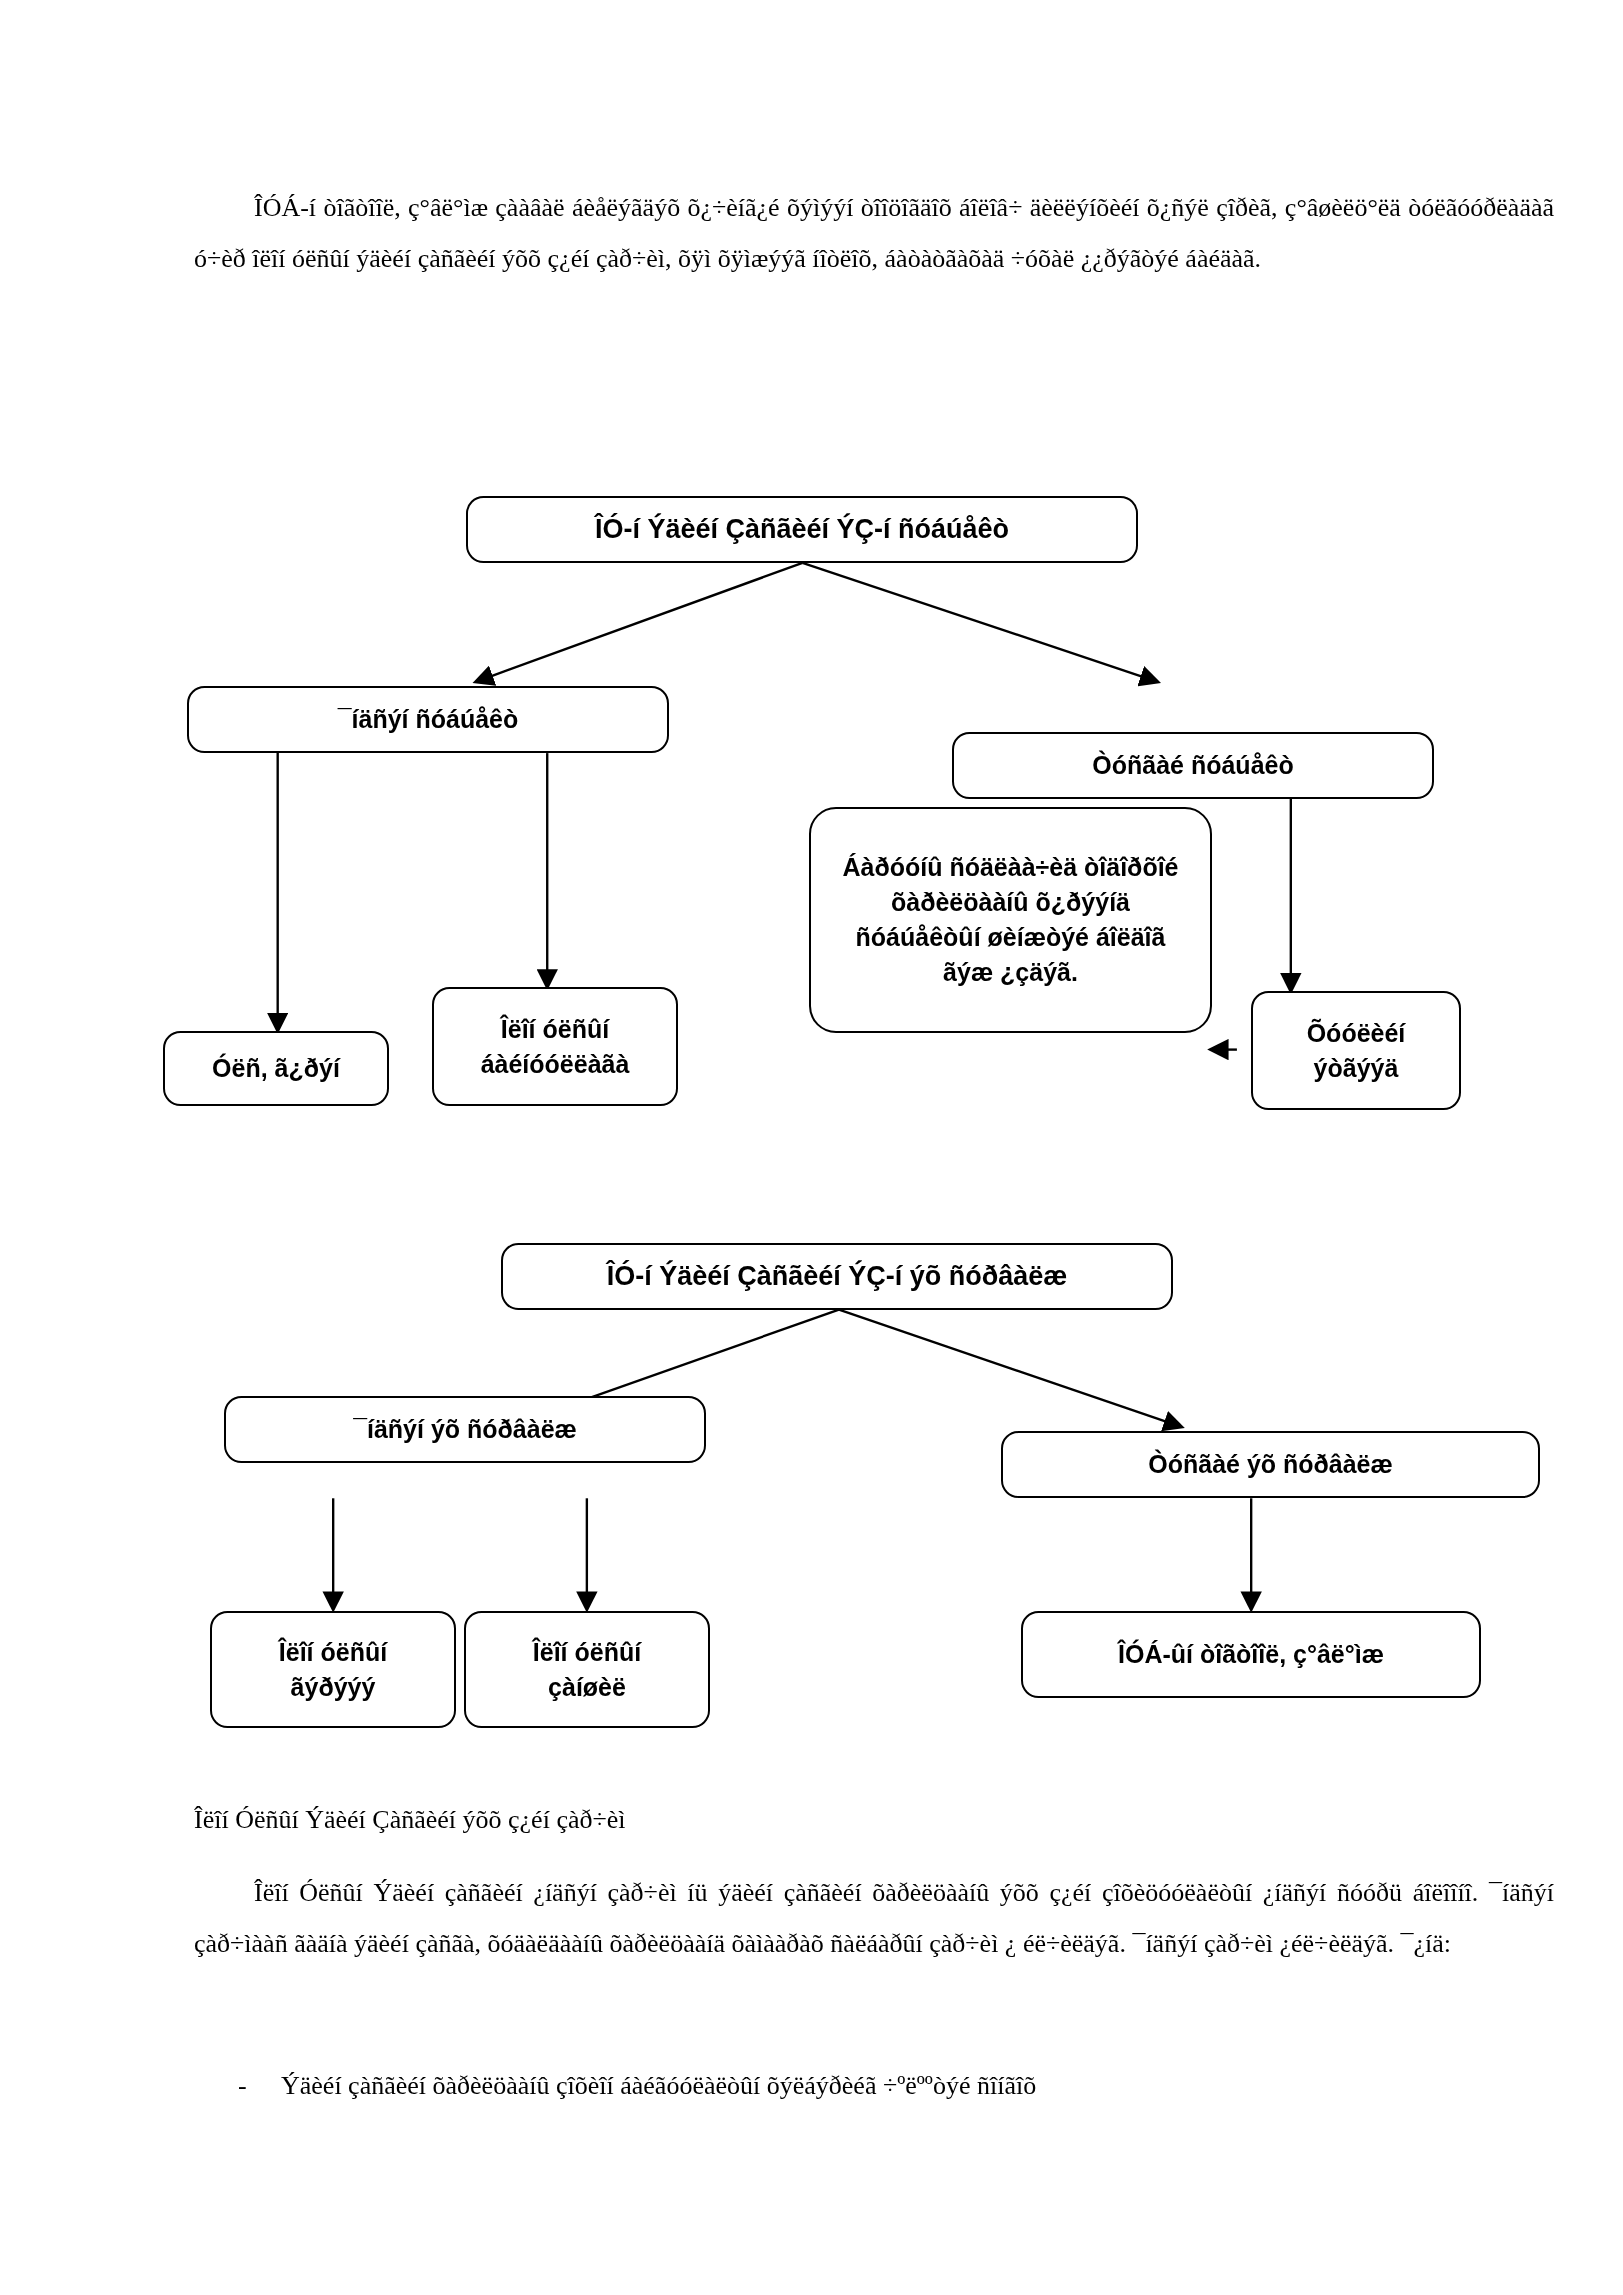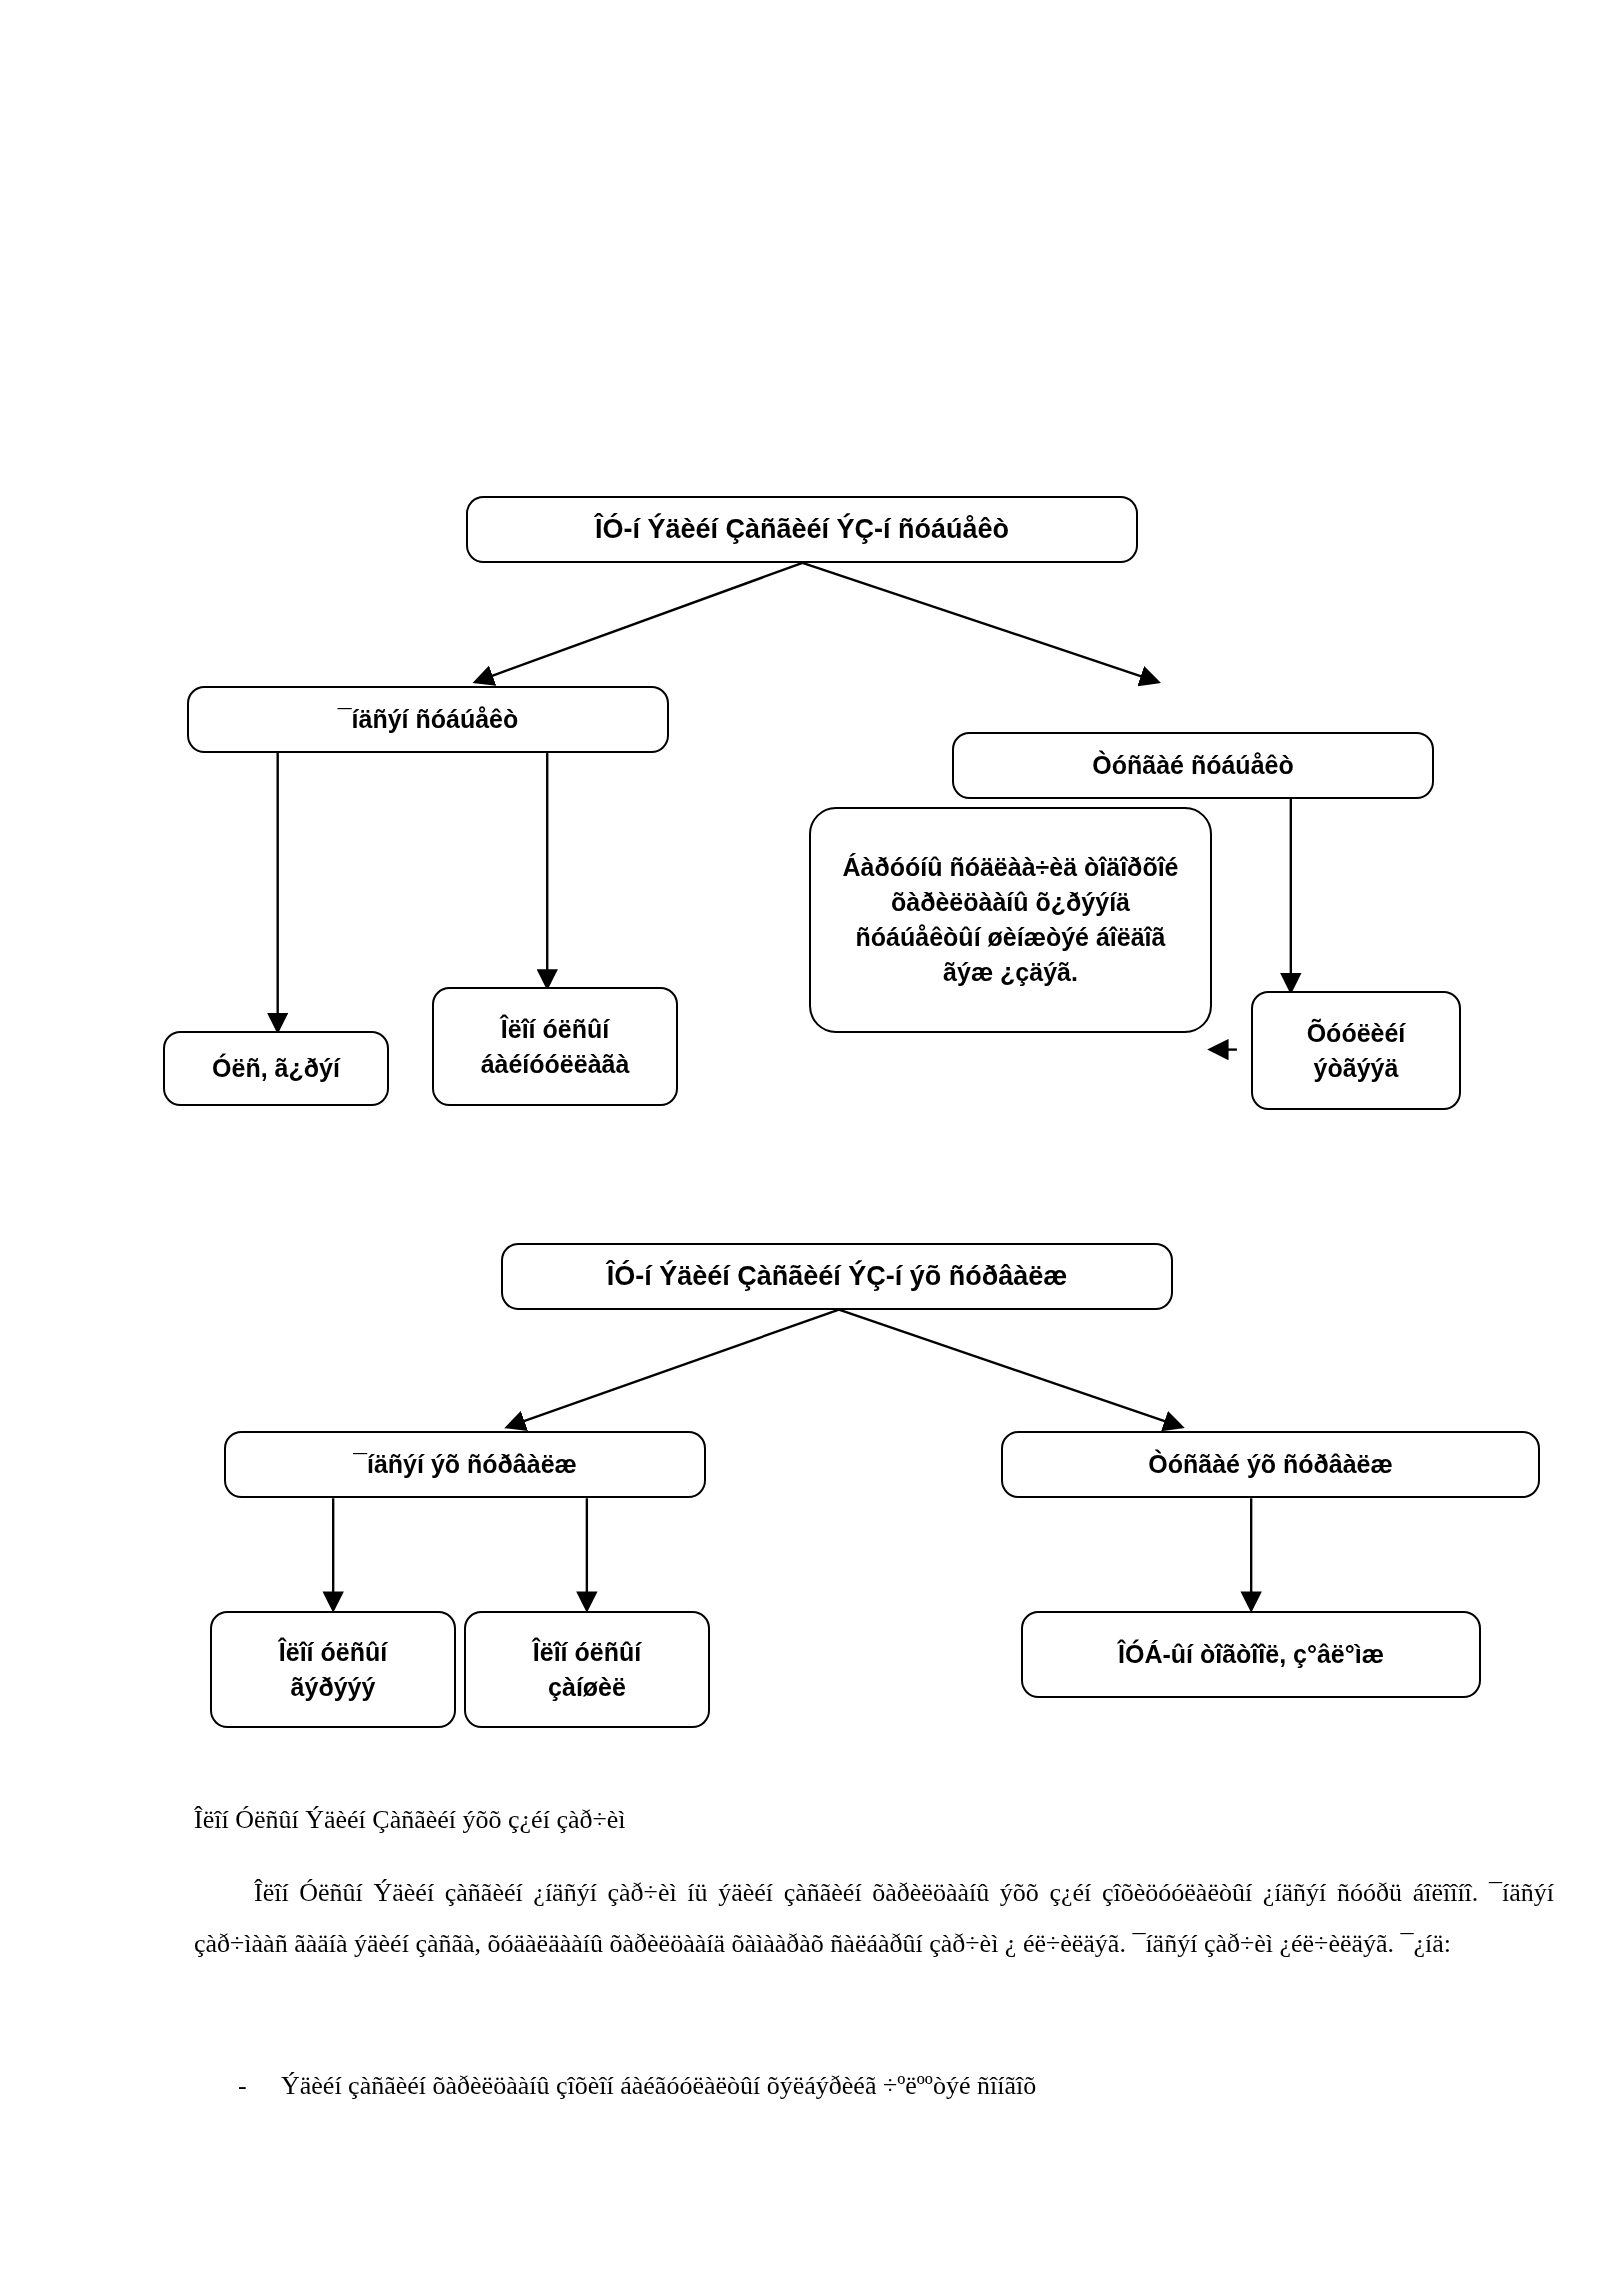--- a/index.html
+++ b/index.html
@@ -91,20 +91,21 @@
     height: 2295px;
     z-index: 1;
     pointer-events: none;
   }
 </style>
 </head>
 <body>
 
 <div class="page">
 
+  <div class="para indent" style="left:194px; top:182px; width:1360px;">ÎÓÁ-í òîãòîîë, ç°âë°ìæ çààâàë áèåëýãäýõ õ¿÷èíã¿é õýìýýí òîîöîãäîõ áîëîâ÷ äèëëýíõèéí õ¿ñýë çîðèã, ç°âøèëö°ëä òóëãóóðëàäàã ó÷èð îëîí óëñûí ýäèéí çàñãèéí ýõõ ç¿éí çàð÷èì, õÿì õÿìæýýã íîòëîõ, áàòàòãàõàä ÷óõàë ¿¿ðýãòýé áàéäàã.</div>
 
   <svg class="connectors" viewBox="0 0 2048 2895" width="1624" height="2295">
     <defs>
       <marker id="arrow" viewBox="0 0 12 12" refX="10" refY="6" markerWidth="9" markerHeight="9" orient="auto-start-reverse">
         <path d="M 0 0 L 12 6 L 0 12 z" fill="#000"></path>
       </marker>
     </defs>
 
     <line x1="1012" y1="710" x2="600" y2="860" stroke="#000" stroke-width="3" marker-end="url(#arrow)"></line>
 
@@ -154,21 +155,21 @@
   </div>
 
   <div class="node" style="left:1251px; top:991px; width:210px; height:119px;">
     <span class="node-text multiline">Õóóëèéí<br>ýòãýýä</span>
   </div>
 
   <div class="node bold" style="left:501px; top:1243px; width:672px; height:67px;">
     <span class="node-text">ÎÓ-í Ýäèéí Çàñãèéí ÝÇ-í ýõ ñóðâàëæ</span>
   </div>
 
-  <div class="node" style="left:224px; top:1431px; width:482px; height:67px;">
+  <div class="node" style="left:224px; top:1396px; width:482px; height:67px;">
     <span class="node-text">¯íäñýí ýõ ñóðâàëæ</span>
   </div>
 
   <div class="node" style="left:1001px; top:1431px; width:539px; height:67px;">
     <span class="node-text">Òóñãàé ýõ ñóðâàëæ</span>
   </div>
 
   <div class="node" style="left:210px; top:1611px; width:246px; height:117px;">
     <span class="node-text multiline">Îëîí óëñûí<br>ãýðýýý</span>
   </div>

